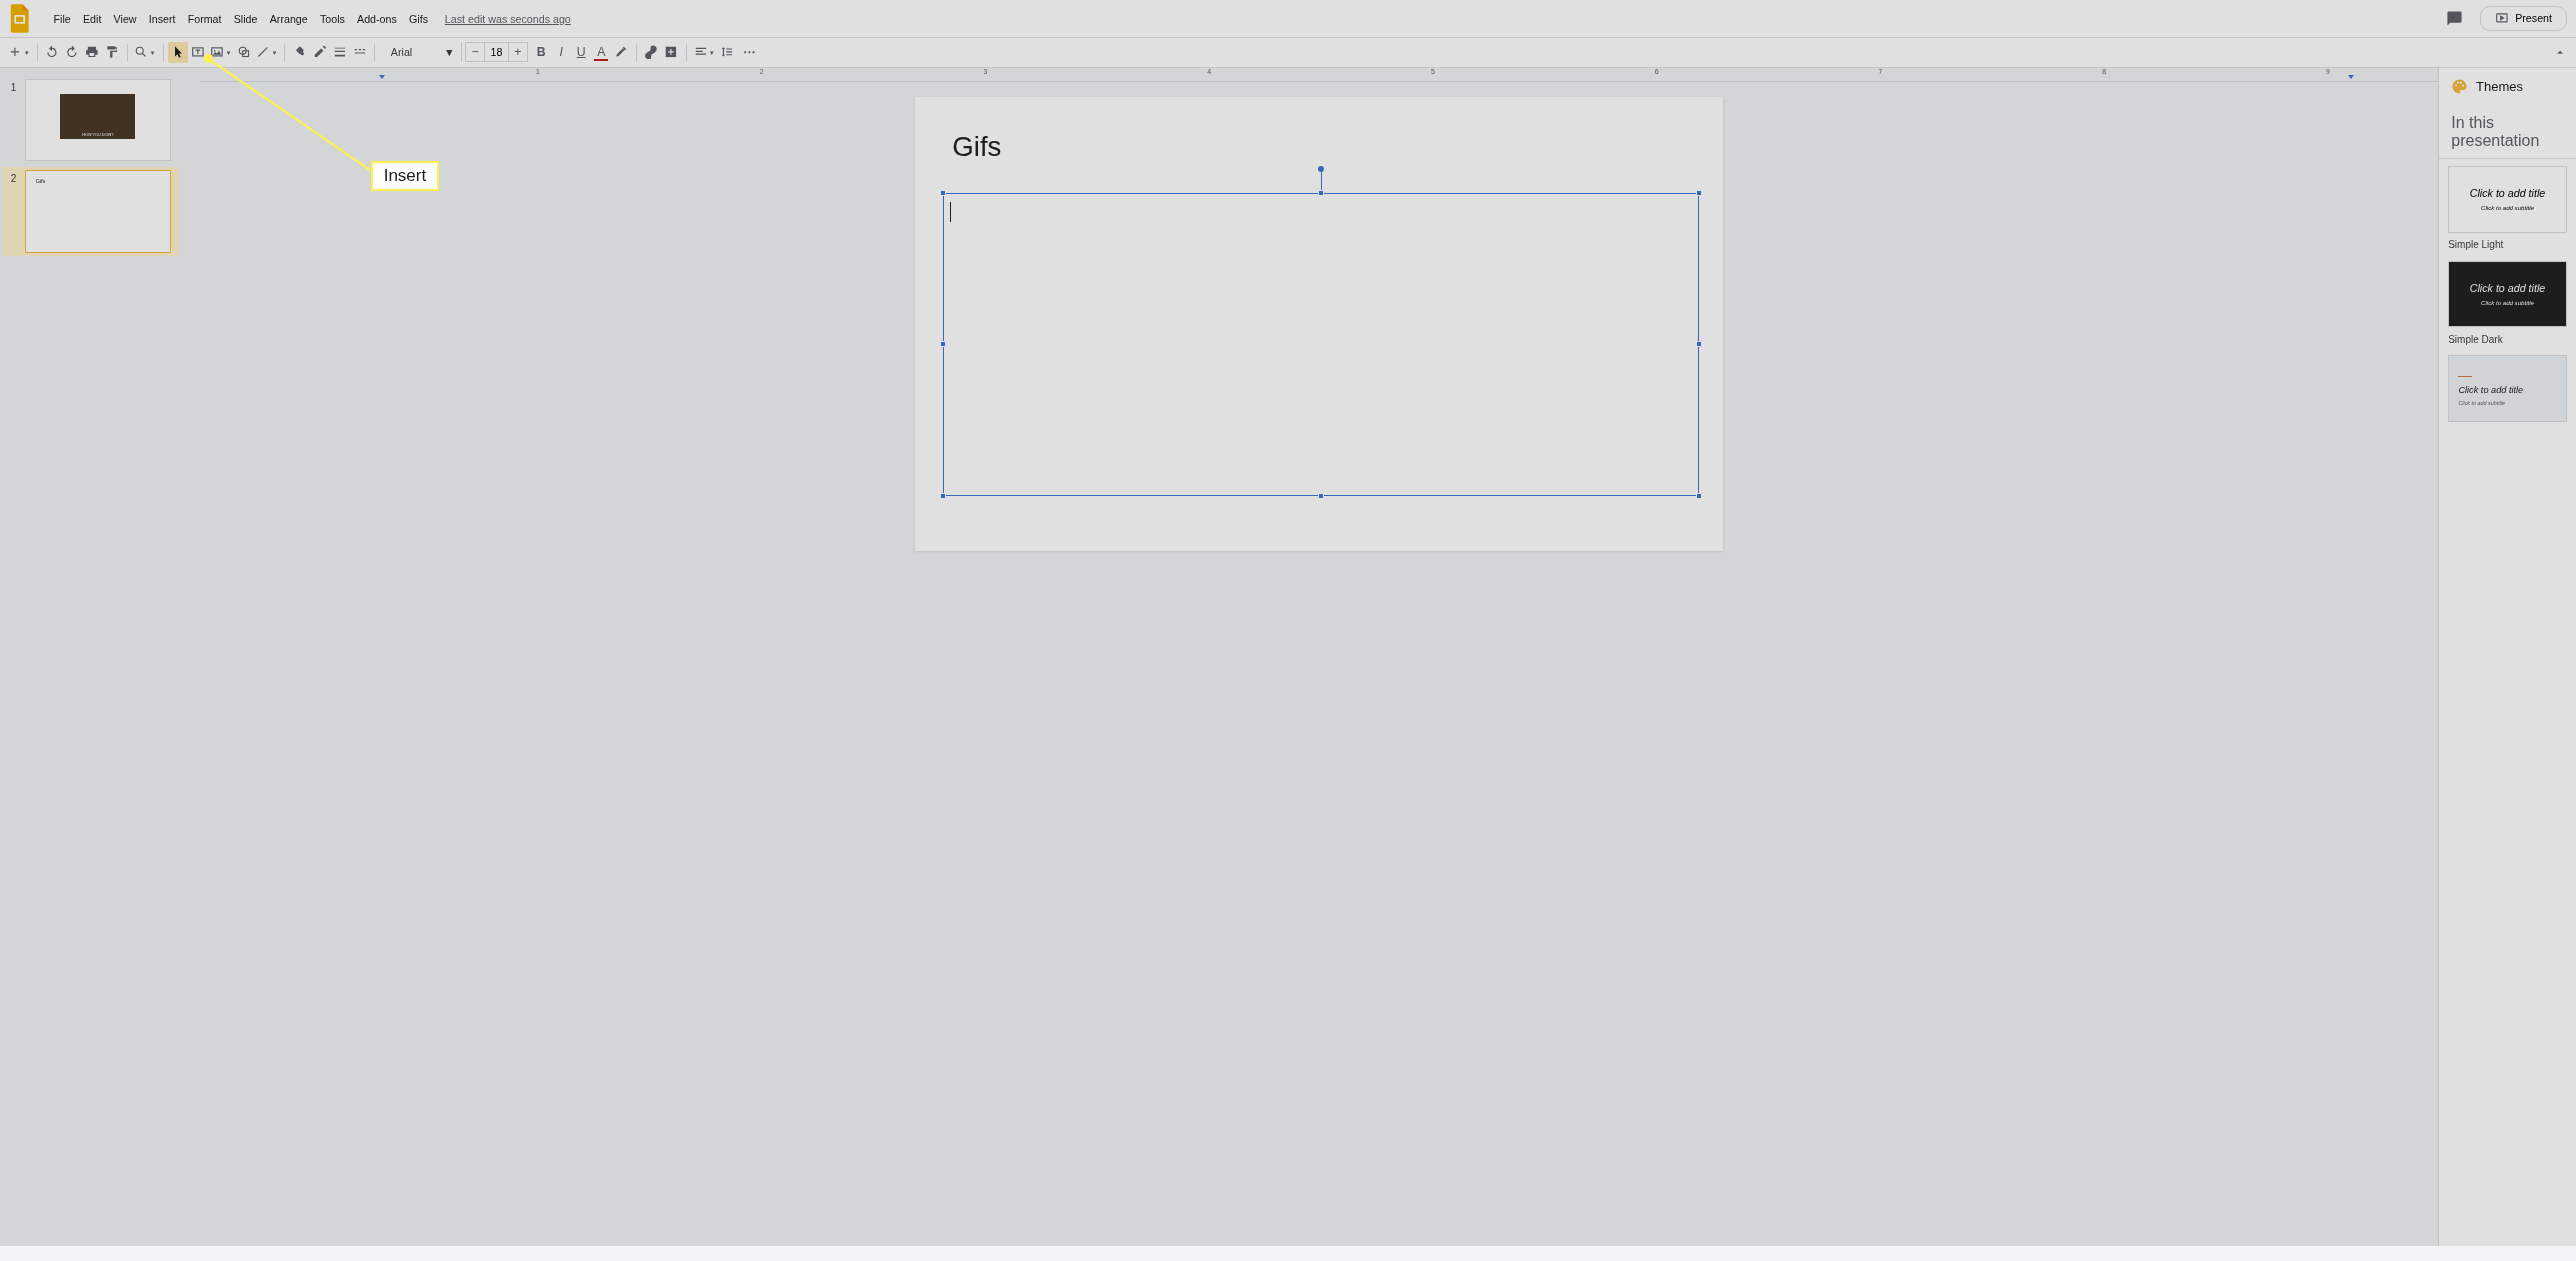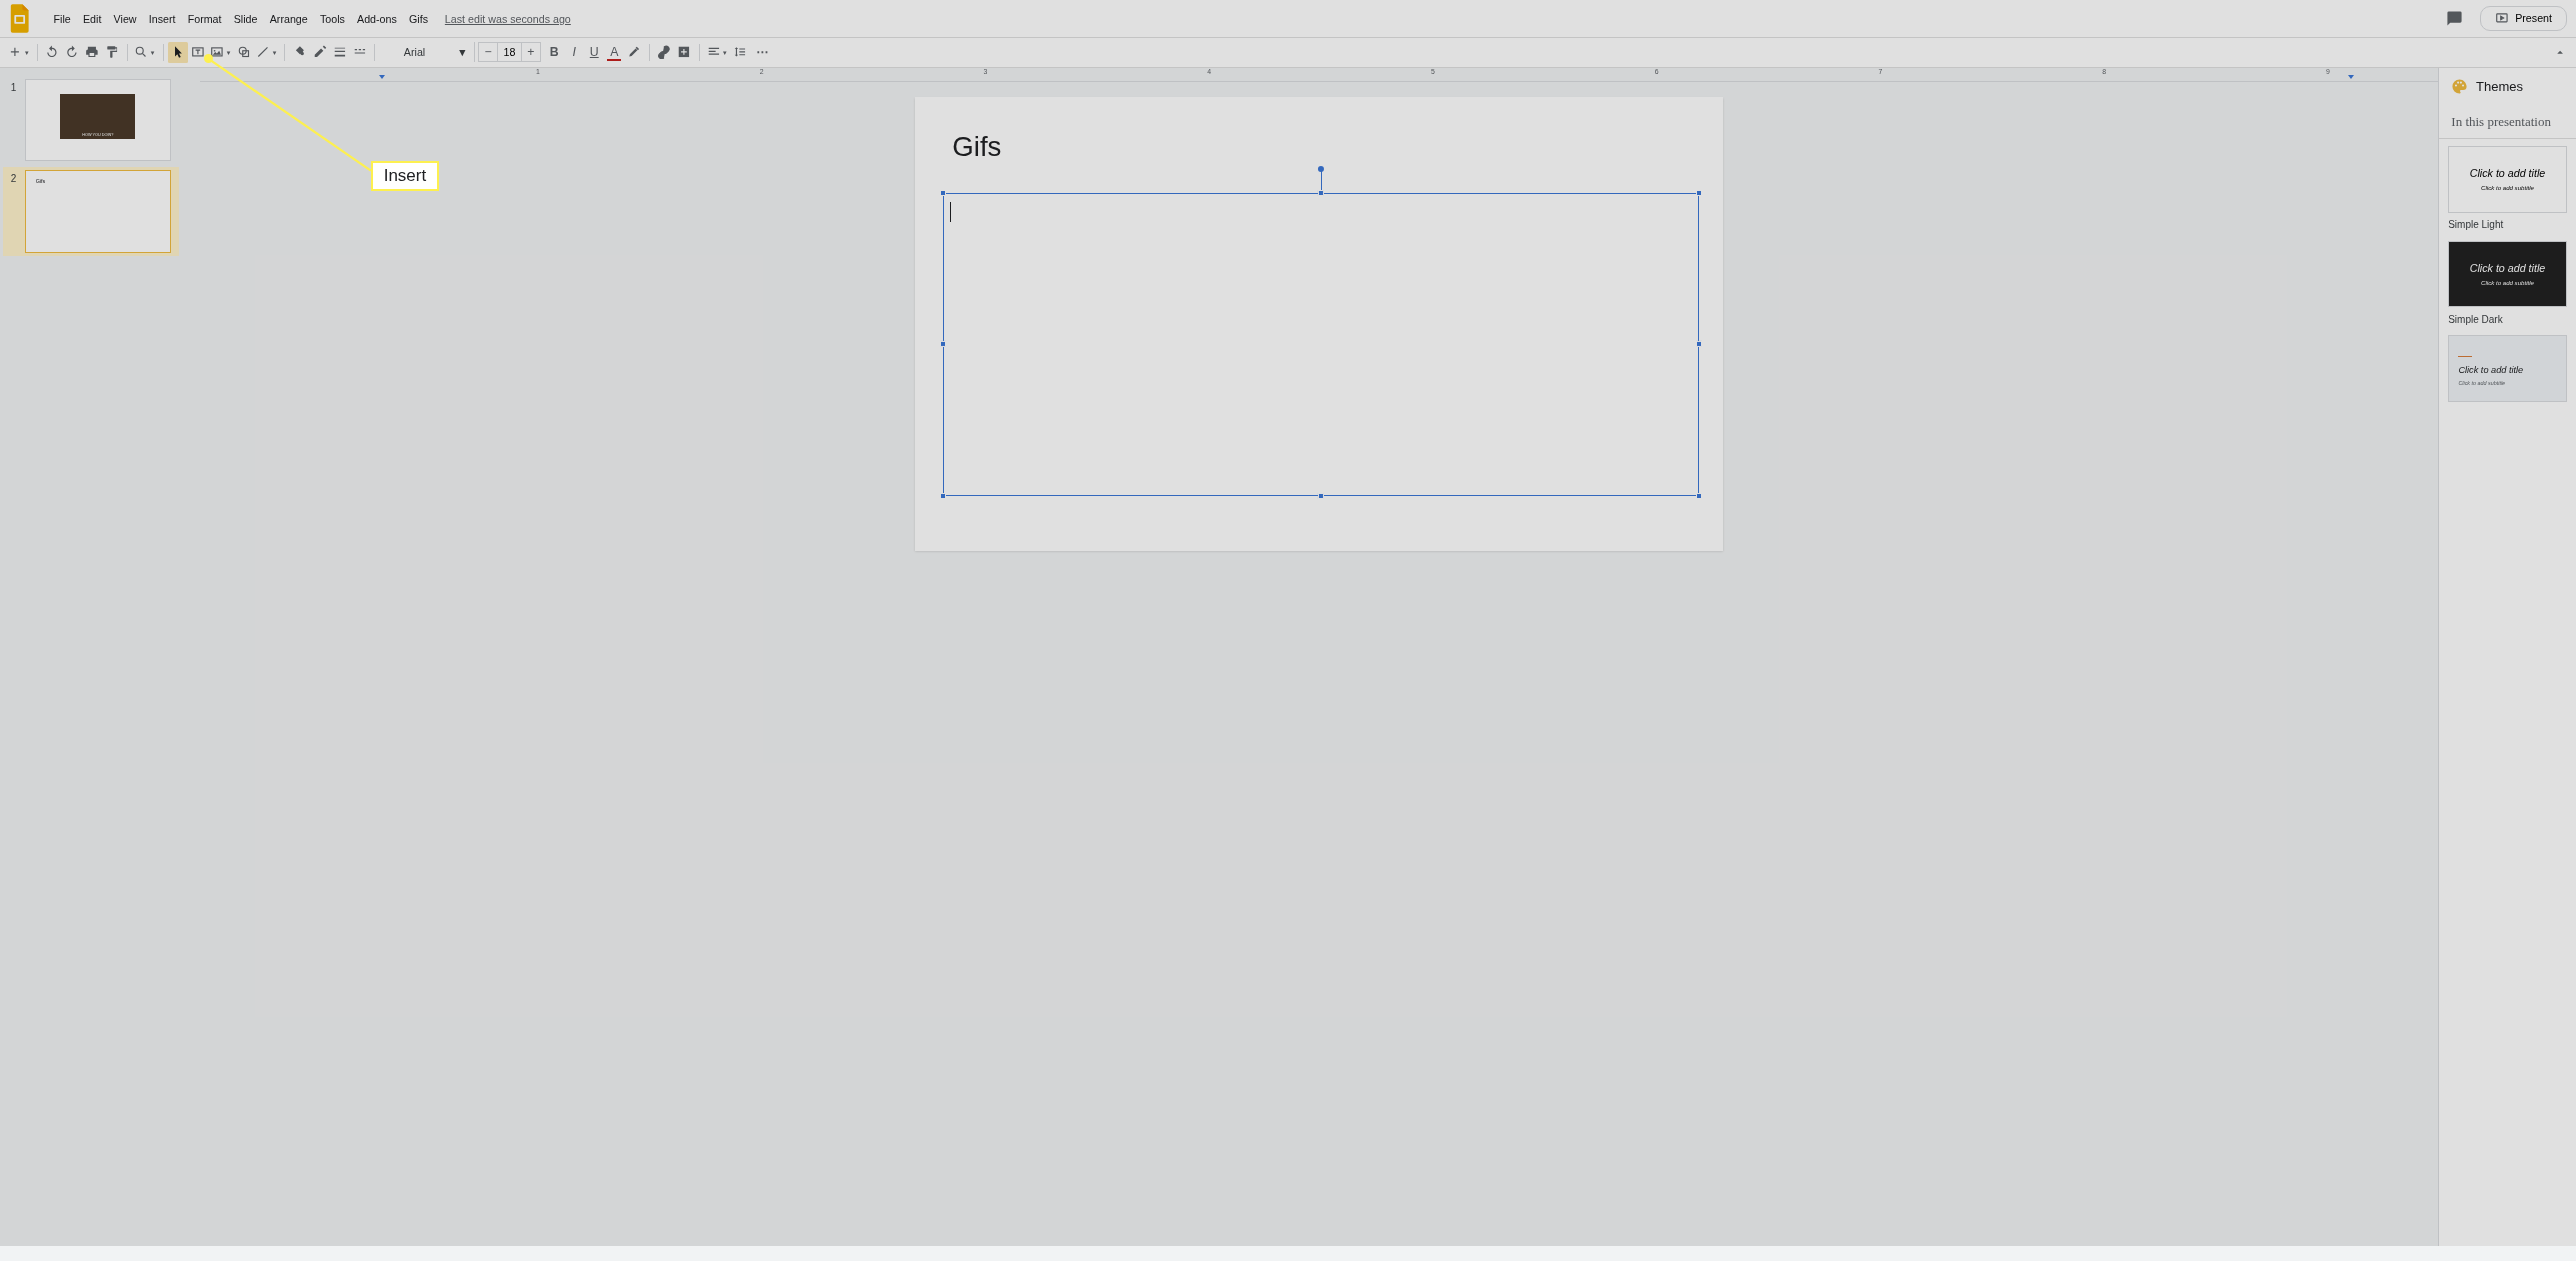--- a/index.html
+++ b/index.html
@@ -18,21 +18,21 @@
 .header-right { display: flex; align-items: center; gap: 12.3px; }
 .comment-btn { width: 27.6px; height: 27.6px; background: #fff; border: none; display: flex; align-items: center; justify-content: center; cursor: pointer; }
 .present-btn { display: flex; align-items: center; gap: 6.1px; padding: 4.6px 13.8px; background: #fff; border: 0.8px solid #dadce0; border-radius: 10px; font-size: 10.7px; cursor: pointer; }
 .toolbar { background: #fff; border-top: 0.8px solid #e0e0e0; border-bottom: 0.8px solid #e0e0e0; display: flex; align-items: center; padding: 1.5px 6.1px; height: 31px; flex-wrap: nowrap;}
 .tb-sep { width: 0.8px; height: 17px; background: #dadce0; margin: 0 4.6px; }
 .tb-btn { min-width: 20px; height: 21.4px; display: flex; align-items: center; justify-content: center; color: #5f6368; cursor: pointer; border-radius: 1.5px; padding: 0 2.3px;}
 .tb-btn.sel { background: #fce8b2; }
 .tb-btn svg { width: 13.8px; height: 13.8px; }
 .tb-drop { display: flex; align-items: center; }
 .tb-drop .caret { font-size: 6.1px; margin-left: 1.5px; color: #5f6368;}
-.font-sel { display: flex; align-items: center; min-width: 77px; padding: 0 6.1px; height: 20px; border-right: 0.8px solid #dadce0; font-size: 10.7px; color: #3c4043; cursor: pointer; justify-content: space-between; margin-left:18px;}
+.font-sel { display: flex; align-items: center; min-width: 77px; padding: 0 6.1px; height: 20px; border-right: 0.8px solid #dadce0; font-size: 10.7px; color: #3c4043; cursor: pointer; justify-content: space-between; margin-left:5px;}
 .size-box { display: flex; align-items: center; border: 0.8px solid #dadce0; height: 20px; margin: 0 3.1px;}
 .size-box .pm { width: 18.4px; text-align: center; font-size: 12.3px; color: #5f6368; cursor: pointer; }
 .size-box .val { width: 24.5px; text-align: center; font-size: 10.7px; border-left: 0.8px solid #dadce0; border-right:0.8px solid #dadce0; height:100%; display:flex; align-items:center; justify-content:center;}
 .text-color { position: relative;}
 .text-color::after { content:''; position:absolute; bottom:1.5px; left:3.1px; right:3.1px; height:2.3px; background:#c5221f;}
 .tb-more { margin-left: 3.1px; font-weight: bold; letter-spacing: 1.5px;}
 .tb-spacer { flex: 1; }
 .collapse-icn { transform: rotate(180deg);}
 .main { display: flex; height: calc(100vh - 83px); }
 .filmstrip { width: 182px; background: #f1f3f4; padding: 7.7px 3.1px; overflow-y: auto; }
@@ -54,21 +54,21 @@
 .handle { position: absolute; width: 6.1px; height: 6.1px; background: #3b77d8; border: 0.8px solid #fff;}
 .h-tl { left: -3.8px; top: -3.8px;} .h-tr { right: -3.8px; top: -3.8px;} .h-bl { left: -3.8px; bottom: -3.8px;} .h-br{ right:-3.8px; bottom:-3.8px;}
 .h-tm { left: 50%; top:-3.8px; transform:translateX(-50%);} .h-bm{left:50%; bottom:-3.8px; transform:translateX(-50%);}
 .h-ml { left:-3.8px; top:50%; transform:translateY(-50%);} .h-mr{right:-3.8px; top:50%; transform:translateY(-50%);}
 .rot-line { position:absolute; left:50%; top:-23px; width:0.8px; height:19px; background:#3b77d8;}
 .rot-dot { position:absolute; left:50%; top:-27.6px; width:6.1px; height:6.1px; background:#3b77d8; border-radius:50%; transform:translateX(-50%);}
 .cursor-blink { position:absolute; left:6.1px; top:7.7px; width:0.8px; height:20px; background:#202124; }
 .themes-panel { width: 138px; background: #fff; border-left: 0.8px solid #dadce0; display:flex; flex-direction:column;}
 .themes-head { display:flex; align-items:center; gap:7.7px; padding: 10.7px 12.3px; font-size: 13px; color:#202124;}
 .themes-head svg { color: #f0bb40;}
-.themes-sub { font-size: 13px; color: #5f6368; padding: 7.7px 12.3px; border-bottom:0.8px solid #e0e0e0;font-family:Liberation Serif, serif;}
+.themes-sub { font-size: 16px; color: #5f6368; padding: 7.7px 12.3px; border-bottom:0.8px solid #e0e0e0;}
 .theme-list { padding: 7.7px 9.2px; display:flex; flex-direction:column; gap: 6.1px; overflow: hidden;}
 .theme-card { border: 0.8px solid #dadce0; aspect-ratio: 16/9; position:relative; cursor:pointer; overflow:hidden;font-style:italic;}
 .theme-card.light { background:#fff;}
 .theme-card.dark { background:#212121;}
 .theme-card.streamline { background:#eef2f5;}
 .tc-title { position:absolute; left:50%; top:40%; transform:translate(-50%,-50%); font-size: 10.7px; white-space:nowrap;}
 .tc-sub { position:absolute; left:50%; top:62%; transform:translate(-50%,-50%); font-size: 6.1px; white-space:nowrap;}
 .theme-card.dark .tc-title, .theme-card.dark .tc-sub { color:#fff;}
 .theme-label { font-size: 10px; color:#3c4043; margin-bottom:4.6px;}
 .stream-title { position:absolute; left:9.2px; top:44%; font-size:9.2px; color:#202124;}

